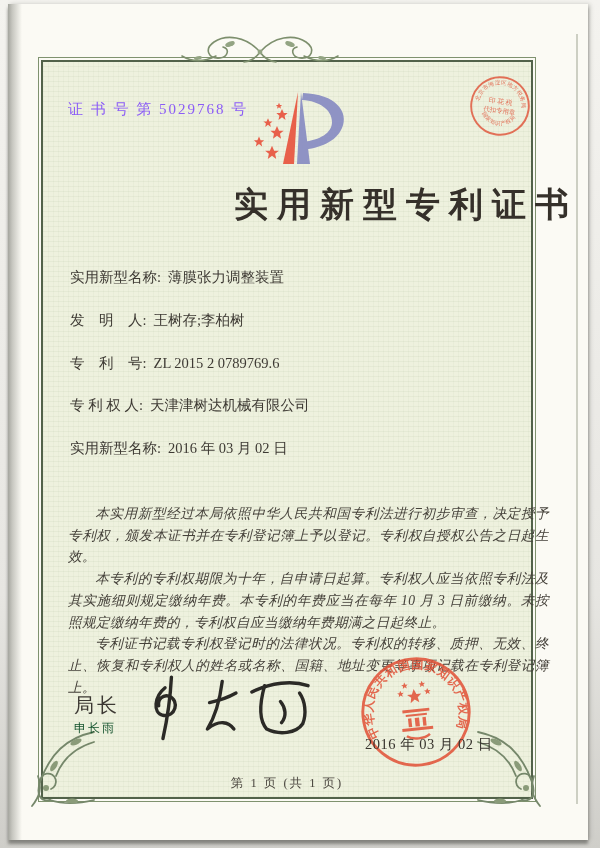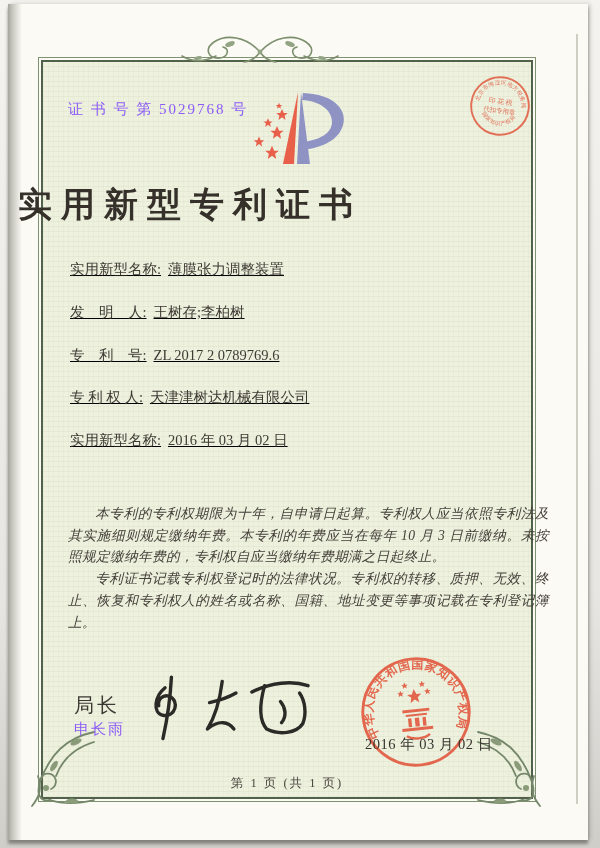--- a/index.html
+++ b/index.html
@@ -37,35 +37,35 @@
   svg.garland { position:absolute; left:168px; top:28px; width:168px; height:34px; }
   svg.corner-l { position:absolute; left:16px; top:722px; width:74px; height:84px; }
   svg.corner-r { position:absolute; left:466px; top:722px; width:74px; height:84px; transform:scaleX(-1); }
 
   .cert-no {
     position:absolute; left:60px; top:96px; font-size:15px; color:#8b5cf6;
     letter-spacing:2px;
   }
   svg.logo { position:absolute; left:238px; top:80px; width:125px; height:90px; }
   .cert-title {
-    position:absolute; left:10px; top:178px; width:560px; text-align:left;
+    position:absolute; left:10px; top:178px; width:560px; text-align:right;
     font-size:34px; font-weight:700; color:#35302a; letter-spacing:9px;
   }
-  .fields { position:absolute; left:62px; top:256px; width:470px;text-decoration:underline; }
+  .fields { position:absolute; left:62px; top:264px; width:470px; }
   .field-row { height:42.8px; font-size:14.5px; color:#3e3a34; white-space:pre; }
   .field-row .val { margin-left:7px; }
   .paragraphs {
     position:absolute; left:60px; top:499px; width:481px;
     font-size:13.6px; line-height:21.7px; color:#45413a; font-style:italic;
     letter-spacing:.4px; text-align:justify;
   }
   .paragraphs p { text-indent:2em; }
 
   .sig-title { position:absolute; left:66px; top:688px; font-size:20px; color:#3c3833; letter-spacing:3px; }
-  .sig-name  { position:absolute; left:66px; top:716px; font-size:15px; color:#8b5cf6; letter-spacing:2px;text-align:right; }
+  .sig-name  { position:absolute; left:66px; top:716px; font-size:12px; color:#14532d; letter-spacing:2px;text-align:right; }
   svg.signature { position:absolute; left:138px; top:668px; width:180px; height:76px; }
 
   svg.office-seal { position:absolute; left:350px; top:650px; width:116px; height:116px; opacity:.88; transform:rotate(-6deg); }
   .issue-date { position:absolute; left:357px; top:731px; font-size:14.5px; color:#38342e; z-index:3; letter-spacing:.5px; }
   svg.tax-seal { position:absolute; left:452px; top:62px; width:80px; height:80px; opacity:.85; transform:rotate(8deg); }
 
   .page-footer {
     position:absolute; left:30px; top:771px; width:498px; text-align:center;
     font-size:12.5px; color:#4a463f; letter-spacing:2px;
   }
@@ -147,26 +147,27 @@
       <use href="#st" transform="translate(13,58) scale(0.9)"></use>
       <use href="#st" transform="translate(26,69) scale(1.2)"></use>
     </g>
   </svg>
 
   <div class="cert-title">实用新型专利证书</div>
 
   <div class="fields">
     <div class="field-row"><span>实用新型名称:</span><span class="val">薄膜张力调整装置</span></div>
     <div class="field-row"><span>发　明　人:</span><span class="val">王树存;李柏树</span></div>
-    <div class="field-row"><span>专　利　号:</span><span class="val">ZL 2017 2 0789769.6</span></div>
+    <div class="field-row"><span>专　利　号:</span><span class="val">ZL 2015 2 0789769.6</span></div>
     <div class="field-row"><span>专 利 权 人:</span><span class="val">天津津树达机械有限公司</span></div>
     <div class="field-row"><span>实用新型名称:</span><span class="val">2016 年 03 月 02 日</span></div>
   </div>
 
   <div class="paragraphs">
+    <p>本实用新型经过本局依照中华人民共和国专利法进行初步审查，决定授予专利权，颁发本证书并在专利登记簿上予以登记。专利权自授权公告之日起生效。</p>
     <p>本专利的专利权期限为十年，自申请日起算。专利权人应当依照专利法及其实施细则规定缴纳年费。本专利的年费应当在每年 10 月 3 日前缴纳。未按照规定缴纳年费的，专利权自应当缴纳年费期满之日起终止。</p>
     <p>专利证书记载专利权登记时的法律状况。专利权的转移、质押、无效、终止、恢复和专利权人的姓名或名称、国籍、地址变更等事项记载在专利登记簿上。</p>
   </div>
 
   <div class="sig-title">局长</div>
   <div class="sig-name">申长雨</div>
   <svg class="signature" viewBox="0 0 170 70">
     <g stroke="#2b2a26" stroke-width="3.2" fill="none" stroke-linecap="round" stroke-linejoin="round">
       <path d="M18,14 C8,22 6,38 16,40 C28,42 32,26 22,22 C16,20 11,25 12,31"></path>
       <path d="M24,4 C23,24 20,44 16,62"></path>

